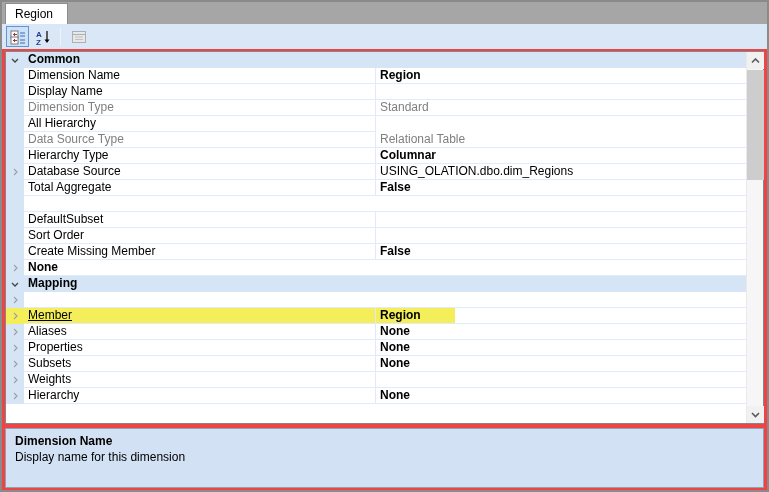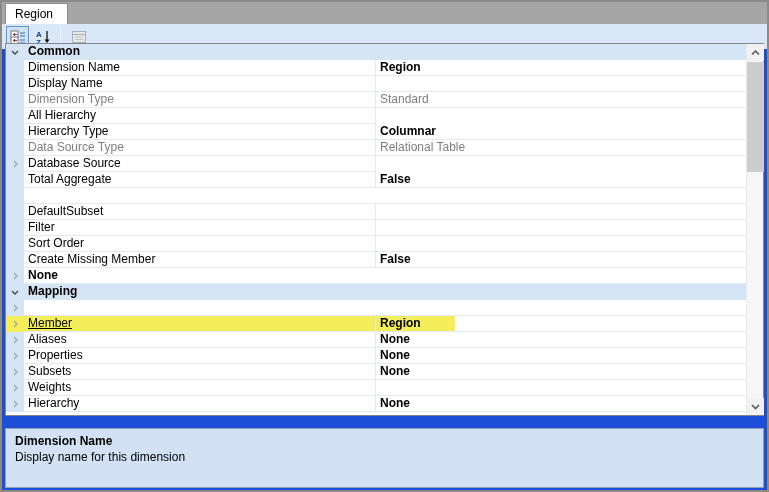--- a/index.html
+++ b/index.html
@@ -2,21 +2,21 @@
 <html><head>
 <meta charset="utf-8">
 <style>
   * { margin:0; padding:0; box-sizing:border-box; }
   html,body { background:#ffffff; }
   body { font-family:"Liberation Sans", sans-serif; font-size:12px; color:#000; }
 
   .window {
     width:769px; height:492px;
     border:2px solid #8a8a8a;
-    background:#1d4ed8;
+    background:#ef4444;
     position:relative;
     overflow:hidden;
   }
 
   
   .tabstrip { height:22px; background:#a6a6a6; display:flex; align-items:flex-end; padding-left:3px; }
   .tab {
     height:21px; padding:0 14px 0 9px;
     background:#ffffff;
     border:1px solid #8c8c8c; border-bottom:none;
@@ -26,21 +26,21 @@
 
   
   .toolbar { height:25px; background:#d9e7f7; display:flex; align-items:center; padding-left:4px; gap:2px; }
   .tb-btn { width:23px; height:21px; display:flex; align-items:center; justify-content:center; border:1px solid transparent; }
   .tb-btn.checked { background:#cde2f7; border-color:#6593cf; }
   .tb-btn.disabled { opacity:.9; }
   .tb-sep { width:1px; height:17px; background:#9fb6cc; margin:0 4px; border-right:1px solid #eef4fb; }
 
   
   .grid {
-    position:absolute; left:3px; top:41px;
+    position:absolute; left:3px; top:49px;
     width:759px; height:373px;
     background:#ffffff;
     border:1px solid #82878f;
   }
   .rows { position:absolute; left:0; top:0; right:17px; bottom:0; overflow:hidden; }
   .row { display:flex; height:16px; line-height:15px; white-space:nowrap; cursor:default; }
   .cell-margin { width:18px; flex:0 0 18px; background:#d5e5f6; display:flex; align-items:center; justify-content:center; }
   .cell-name  { width:352px; flex:0 0 352px; padding-left:4px; border-bottom:1px solid #dfeafa; border-right:1px solid #dfeafa; overflow:hidden; }
   .cell-value { flex:1 1 auto; padding-left:4px; border-bottom:1px solid #dfeafa; overflow:hidden; }
   .row.category .cell-cat { flex:1 1 auto; background:#d5e5f6; font-weight:bold; padding-left:4px; }
@@ -166,53 +166,54 @@
     <div class="cell-margin">
       <span class="exp" style="visibility: hidden;">
         <svg width="5" height="8" viewBox="0 0 5 8">
                 <path d="M1 1 L4 4 L1 7" stroke="#a0a0a0" stroke-width="1.2" fill="none"></path>
               </svg>
       </span>
     </div>
     <div class="cell-name">All Hierarchy</div>
   </div>
 
+  <div class="row readonly">
+    <div class="cell-margin">
+      <span class="exp" style="visibility: hidden;">
+        <svg width="5" height="8" viewBox="0 0 5 8">
+                <path d="M1 1 L4 4 L1 7" stroke="#a0a0a0" stroke-width="1.2" fill="none"></path>
+              </svg>
+      </span>
+    </div>
+    <div class="cell-name">Data Source Type</div>
+    <div class="cell-value">Relational Table</div>
+  </div>
+
   <div class="row">
     <div class="cell-margin">
       <span class="exp" style="visibility: hidden;">
         <svg width="5" height="8" viewBox="0 0 5 8">
                 <path d="M1 1 L4 4 L1 7" stroke="#a0a0a0" stroke-width="1.2" fill="none"></path>
               </svg>
       </span>
     </div>
     <div class="cell-name">Hierarchy Type</div>
     <div class="cell-value bold">Columnar</div>
   </div>
 
-  <div class="row readonly">
-    <div class="cell-margin">
-      <span class="exp" style="visibility: hidden;">
-        <svg width="5" height="8" viewBox="0 0 5 8">
-                <path d="M1 1 L4 4 L1 7" stroke="#a0a0a0" stroke-width="1.2" fill="none"></path>
-              </svg>
-      </span>
-    </div>
-    <div class="cell-name">Data Source Type</div>
-    <div class="cell-value">Relational Table</div>
-  </div>
-
   <div class="row">
     <div class="cell-margin">
       <span class="exp">
         <svg width="5" height="8" viewBox="0 0 5 8">
                 <path d="M1 1 L4 4 L1 7" stroke="#a0a0a0" stroke-width="1.2" fill="none"></path>
               </svg>
       </span>
     </div>
     <div class="cell-name">Database Source</div>
+    <div class="cell-value">USING_OLATION.dbo.dim_Regions</div>
   </div>
 
   <div class="row">
     <div class="cell-margin">
       <span class="exp" style="visibility: hidden;">
         <svg width="5" height="8" viewBox="0 0 5 8">
                 <path d="M1 1 L4 4 L1 7" stroke="#a0a0a0" stroke-width="1.2" fill="none"></path>
               </svg>
       </span>
     </div>
@@ -236,31 +237,20 @@
       <span class="exp" style="visibility: hidden;">
         <svg width="5" height="8" viewBox="0 0 5 8">
                 <path d="M1 1 L4 4 L1 7" stroke="#a0a0a0" stroke-width="1.2" fill="none"></path>
               </svg>
       </span>
     </div>
     <div class="cell-name">DefaultSubset</div>
     <div class="cell-value"></div>
   </div>
 
-  <div class="row">
-    <div class="cell-margin">
-      <span class="exp" style="visibility: hidden;">
-        <svg width="5" height="8" viewBox="0 0 5 8">
-                <path d="M1 1 L4 4 L1 7" stroke="#a0a0a0" stroke-width="1.2" fill="none"></path>
-              </svg>
-      </span>
-    </div>
-    <div class="cell-name">Filter</div>
-    <div class="cell-value"></div>
-  </div>
 
   <div class="row">
     <div class="cell-margin">
       <span class="exp" style="visibility: hidden;">
         <svg width="5" height="8" viewBox="0 0 5 8">
                 <path d="M1 1 L4 4 L1 7" stroke="#a0a0a0" stroke-width="1.2" fill="none"></path>
               </svg>
       </span>
     </div>
     <div class="cell-name">Sort Order</div>

